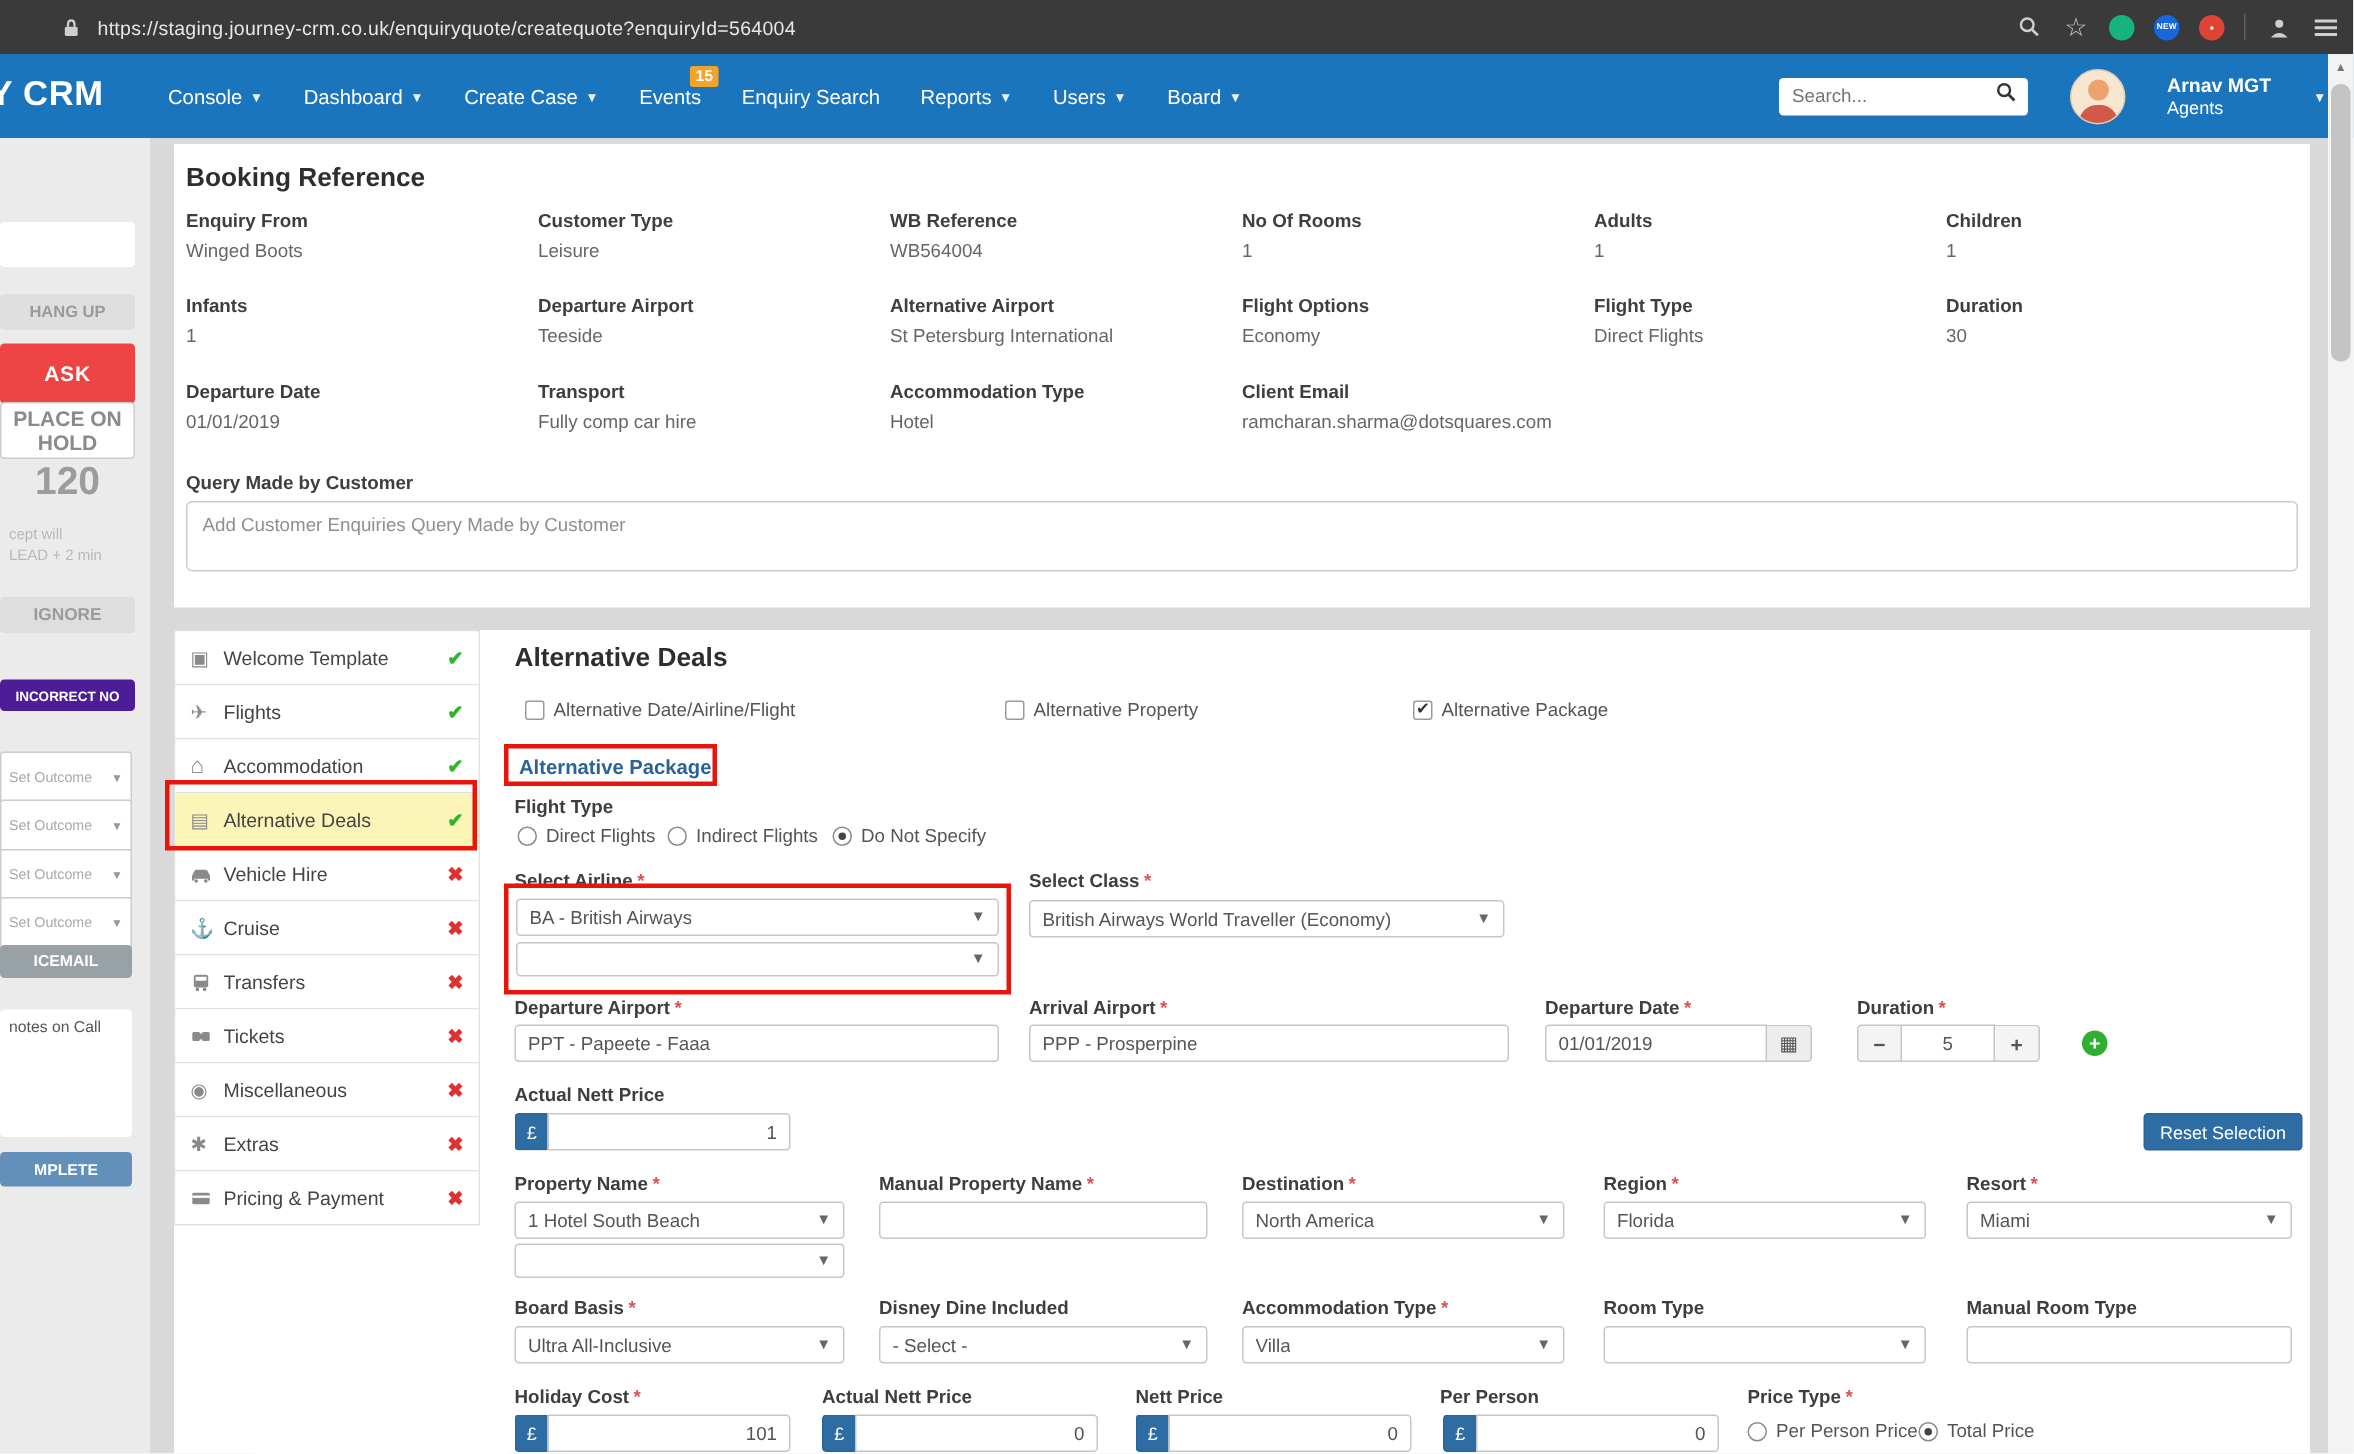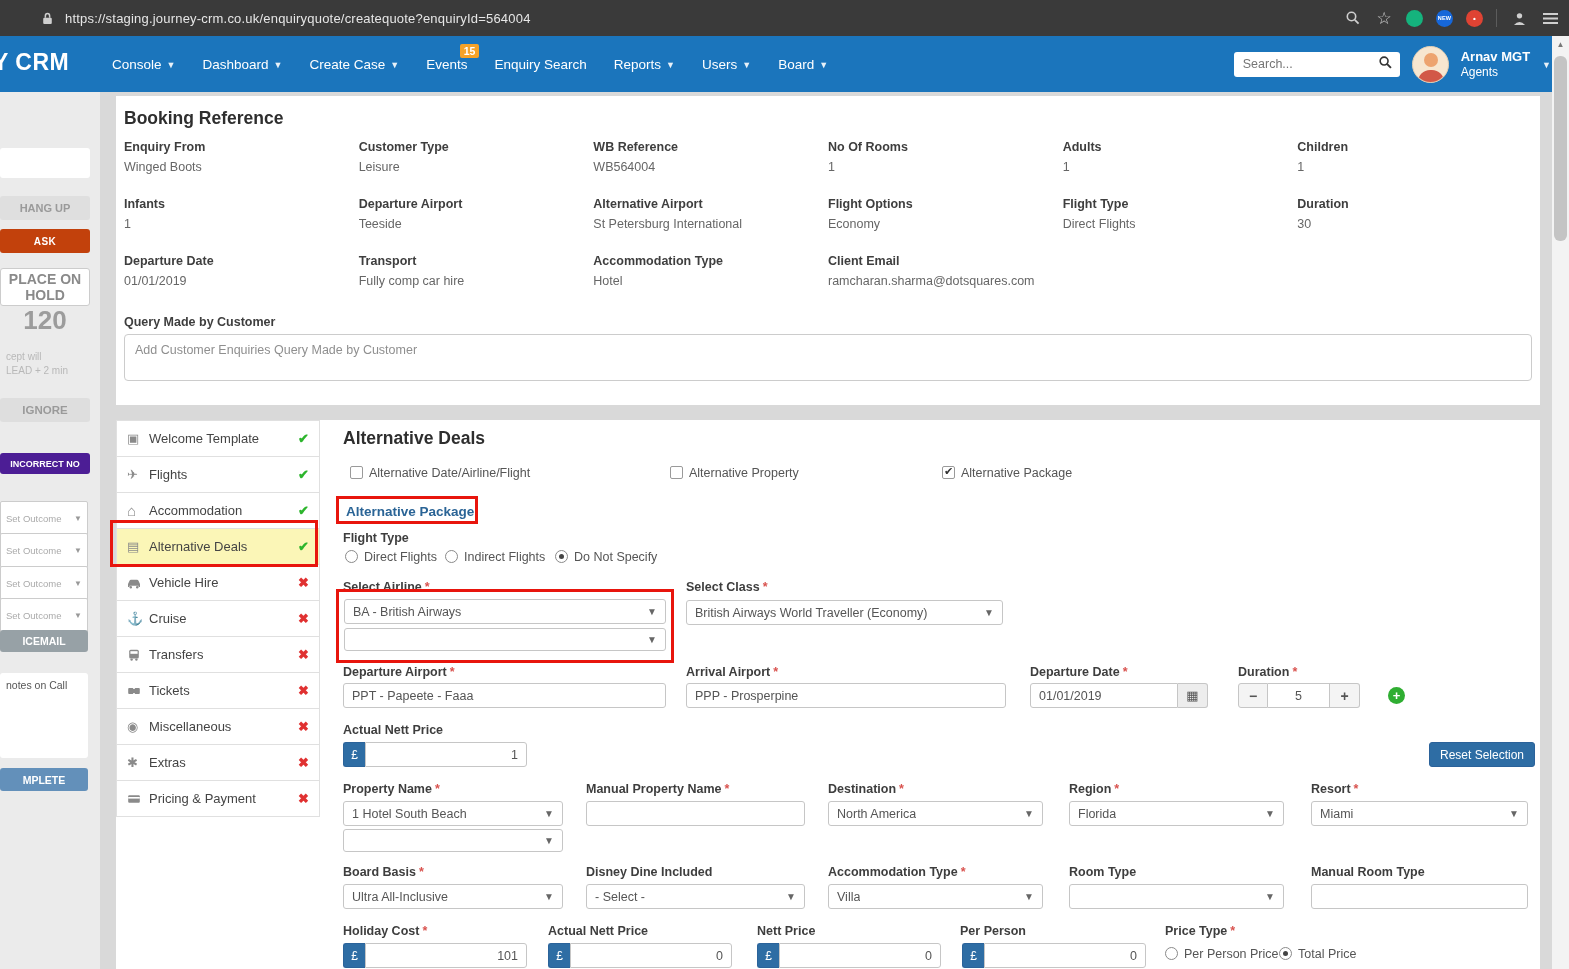--- a/index.html
+++ b/index.html
@@ -19,21 +19,21 @@
   .g-red{background:#df4333;font-size:8px}
   .vsep{width:1px;height:18px;background:#5c5c5c}
 
   
   .nav{position:absolute;top:36px;left:0;width:1569px;height:56px;background:#1b75bc;color:#fff}
   .brand{position:absolute;left:-7px;top:13px;font-size:23px;font-weight:bold;letter-spacing:.5px;white-space:nowrap}
   .nav-menu{position:absolute;left:112px;top:0;height:56px;display:flex;align-items:center;gap:27px;font-size:13.5px}
   .nav-item{display:flex;align-items:center;gap:5px;cursor:pointer;position:relative;white-space:nowrap}
   .caret{font-size:9px;opacity:.9;margin-top:2px}
   .badge15{position:absolute;top:-13px;right:-12px;background:#f5a228;color:#fff;font-size:10.5px;font-weight:bold;padding:1px 4px;border-radius:2px}
-  .nav-right{position:absolute;right:18px;top:0;height:56px;display:flex;align-items:center;gap:12px}
+  .nav-right{position:absolute;right:18px;top:0;height:56px;display:flex;align-items:center;gap:28px}
   .search-box{width:166px;height:25px;background:#fff;border-radius:3px;display:flex;align-items:center;padding:0 7px 0 9px}
   .search-box input{flex:1;border:none;outline:none;font-size:12.5px;color:#444;font-family:inherit;background:transparent;min-width:0}
   .avatar{width:37px;height:37px;border-radius:50%;background:#f7e6d0;position:relative;overflow:hidden;border:1px solid #e3cfb4}
   .av-head{position:absolute;top:6px;left:11px;width:14px;height:14px;border-radius:50%;background:#eda36f}
   .av-body{position:absolute;bottom:-3px;left:5px;width:26px;height:15px;border-radius:12px 12px 0 0;background:#d25847}
   .ublock{line-height:1.2;font-size:13px;font-weight:bold;white-space:nowrap}
   .urole{font-size:12px;font-weight:normal}
 
   
   .phone{position:absolute;left:0;top:92px;width:100px;height:877px;background:#ebebeb}
@@ -79,21 +79,21 @@
   .grp{position:absolute;height:25px;display:flex}
   .gpre{width:22px;background:#2e6da4;border:1px solid #2b639a;border-right:none;border-radius:3px 0 0 3px;color:#fff;font-size:12px;display:flex;align-items:center;justify-content:center}
   .gval{flex:1;border:1px solid #c6c6c6;border-radius:0 3px 3px 0;background:#fff;display:flex;align-items:center;justify-content:flex-end;padding:0 8px;font-size:12.5px;color:#555}
   .dval{flex:1;border:1px solid #c6c6c6;border-radius:3px 0 0 3px;background:#fff;display:flex;align-items:center;padding:0 8px;font-size:12.5px;color:#555}
   .dbtn{width:30px;background:#ededed;border:1px solid #c6c6c6;border-left:none;border-radius:0 3px 3px 0;display:flex;align-items:center;justify-content:center;color:#555;font-size:13px;cursor:pointer}
   .stb{width:30px;background:#f4f4f4;border:1px solid #c6c6c6;display:flex;align-items:center;justify-content:center;font-weight:bold;color:#555;font-size:14px;cursor:pointer}
   .stb.l{border-radius:3px 0 0 3px}
   .stb.r{border-radius:0 3px 3px 0;border-left:none}
   .stv{width:62px;border:1px solid #c6c6c6;border-left:none;background:#fff;display:flex;align-items:center;justify-content:center;font-size:12.5px;color:#555}
   .gplus{position:absolute;width:17px;height:17px;border-radius:50%;background:#2fae32;color:#fff;display:flex;align-items:center;justify-content:center;font-size:13px;font-weight:bold;line-height:1;cursor:pointer}
-  .cbitem,.rditem{position:absolute;display:flex;align-items:flex-start;gap:6px;font-size:12.5px;color:#555;white-space:nowrap}
+  .cbitem,.rditem{position:absolute;display:flex;align-items:flex-end;gap:6px;font-size:12.5px;color:#555;white-space:nowrap}
   .cb{width:13px;height:13px;border:1px solid #9a9a9a;background:#fff;border-radius:2px;position:relative;flex:0 0 13px}
   .cb.checked::after{content:"\2714";position:absolute;left:1px;top:-2px;font-size:11px;color:#333}
   .rd{width:13px;height:13px;border:1px solid #8a8a8a;border-radius:50%;background:#fff;position:relative;flex:0 0 13px}
   .rd.sel2::after{content:"";position:absolute;left:3px;top:3px;width:5px;height:5px;background:#444;border-radius:50%}
   .pkg-head{position:absolute;font-size:13.5px;font-weight:bold;color:#2a6496;white-space:nowrap}
 
   
   .annot{position:absolute;border:3px solid #e8150d;z-index:60;pointer-events:none}
 
   
@@ -195,21 +195,21 @@
         <div>Arnav MGT</div>
         <div class="urole">Agents</div>
       </div>
       <span class="caret">▼</span>
     </div>
   </div>
 
   <div class="phone">
     <div class="pp pp-white" style="top:56px;height:30px"></div>
     <button class="pp" style="top:104px;height:24px;background:#dfdfdf;color:#9a9a9a;font-size:11px">HANG UP</button>
-    <button class="pp" style="top:137px;height:24px;background:#c2410c;color:#fff;font-size:10px;letter-spacing:.5px">ASK</button>
+    <button class="pp" style="top:137px;height:40px;background:#ef4444;color:#fff;font-size:14px;letter-spacing:.5px">ASK</button>
     <button class="pp" style="top:176px;height:38px;background:#fff;border:1px solid #ccc;color:#8a8a8a;font-size:14px">PLACE ON HOLD</button>
     <div class="pp" style="top:213px;height:30px;font-size:26px;color:#9c9c9c">120</div>
     <span class="pp-faint" style="top:259px">cept will</span>
     <span class="pp-faint" style="top:273px">LEAD + 2 min</span>
     <button class="pp" style="top:306px;height:24px;background:#dedede;color:#9a9a9a;font-size:11.5px">IGNORE</button>
     <button class="pp" style="top:361px;height:21px;background:#4c1d95;color:#fff;font-size:9px">INCORRECT NO</button>
     <div class="pp-sel" style="top:409px">
         <span>Set Outcome</span>
         <span class="caret2">▼</span>
       </div>

